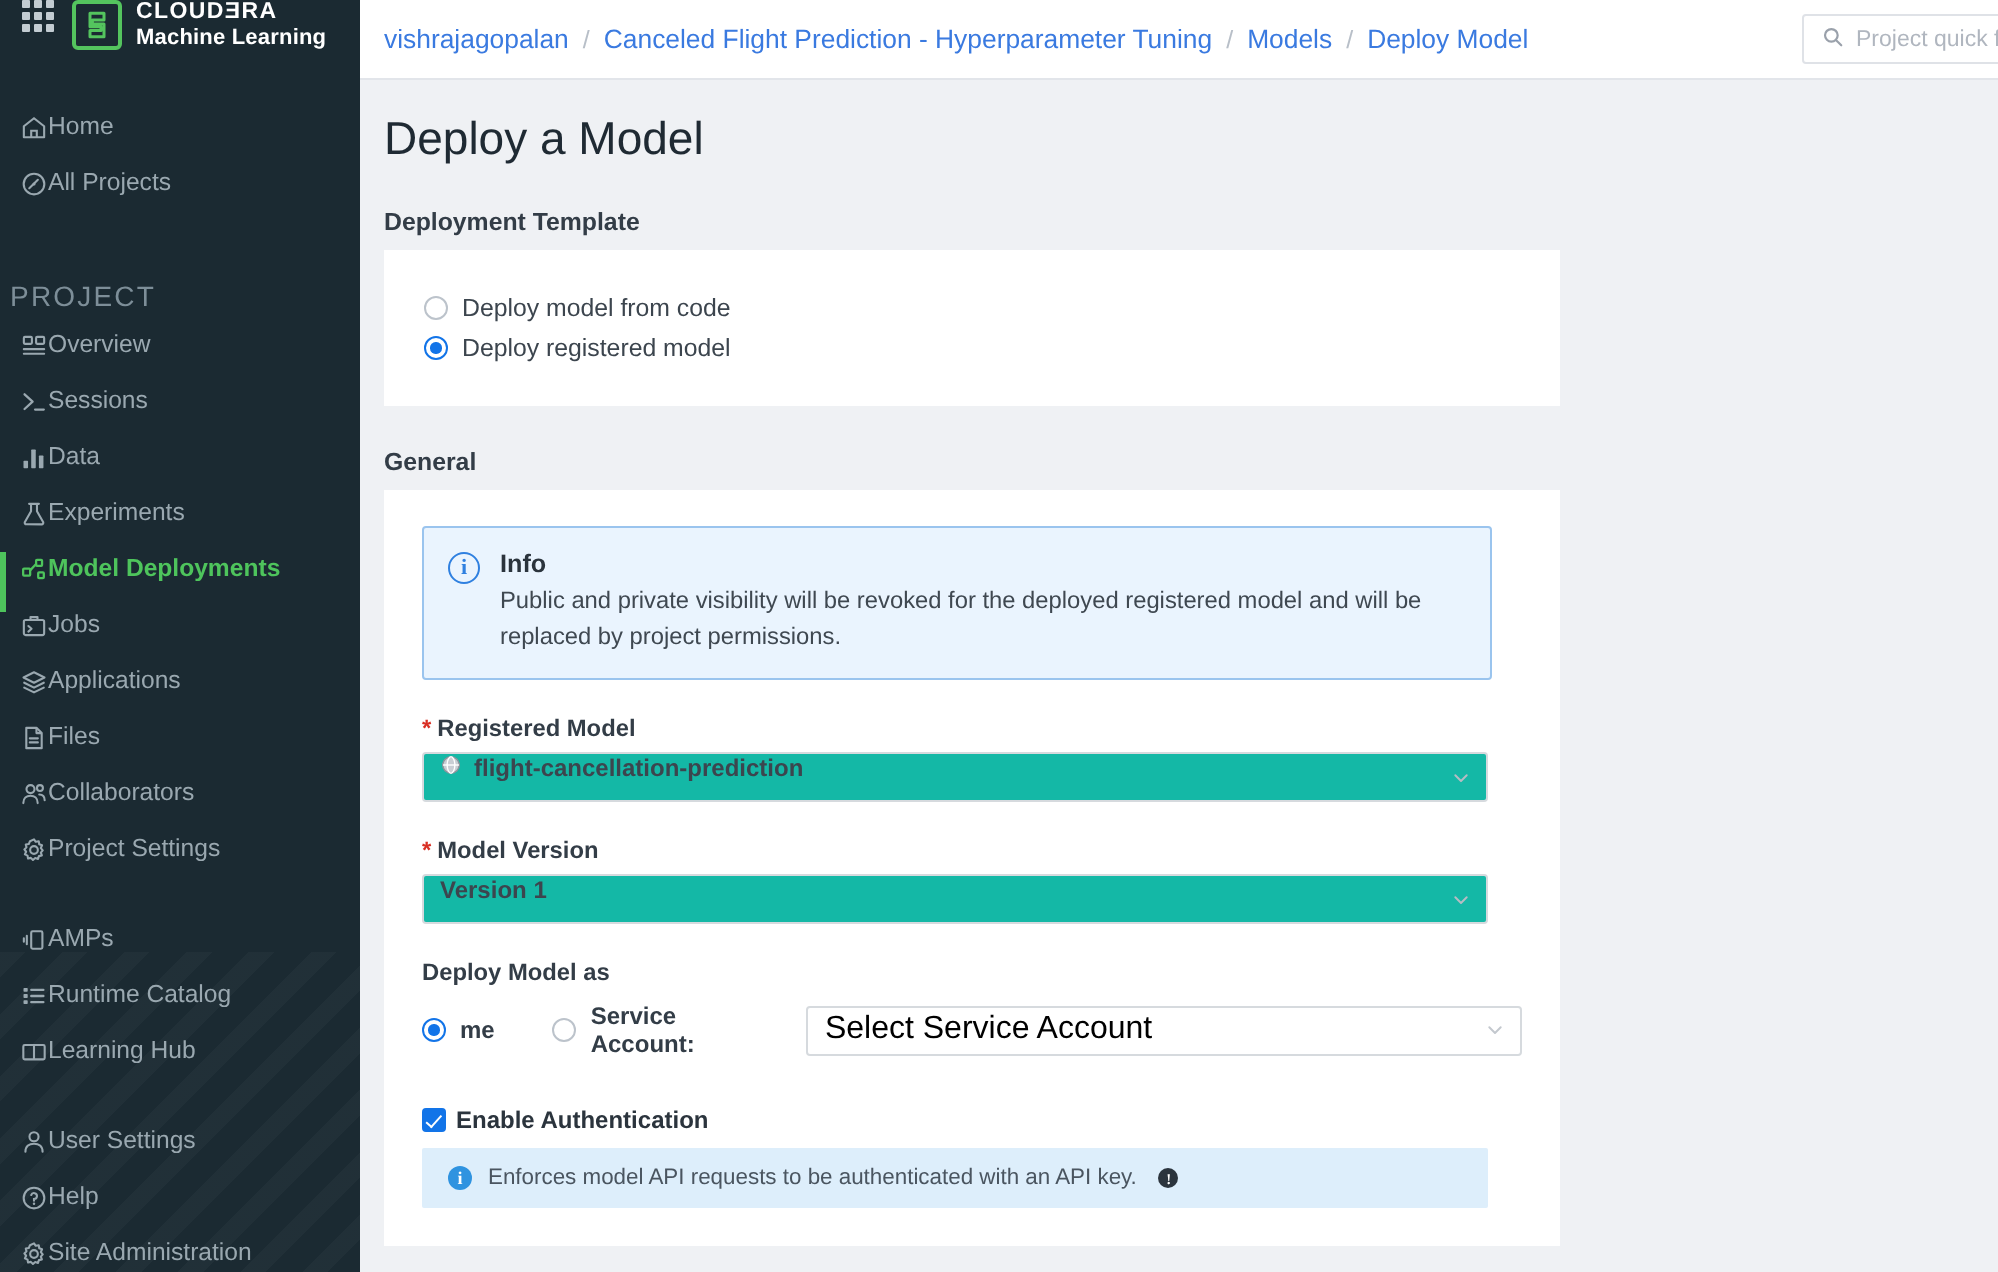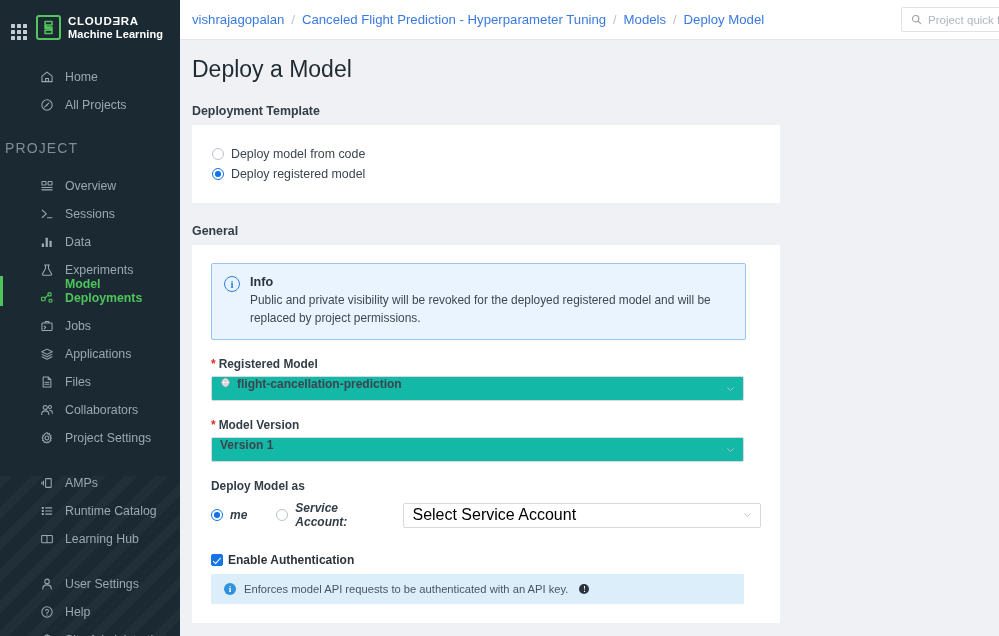--- a/index.html
+++ b/index.html
@@ -25,21 +25,21 @@
     right: -40px; bottom: -60px;
     width: 220px; height: 220px;
     background: repeating-linear-gradient(135deg,
       rgba(255,255,255,0.028) 0px, rgba(255,255,255,0.028) 9px,
       rgba(255,255,255,0) 9px, rgba(255,255,255,0) 22px);
     transform: rotate(0deg);
     pointer-events: none;
   }
   .sb-top {
     height: 40px;
-    display: flex; align-items: flex-end;
+    display: flex; align-items: flex-start;
     padding-left: 11px;
     gap: 9px;
     position: relative; z-index: 2;
   }
   .waffle { width: 16px; height: 16px; display: grid;
     grid-template-columns: repeat(3, 1fr); grid-template-rows: repeat(3, 1fr);
     gap: 2px; cursor: pointer; }
   .waffle i { background: #c3ccd2; border-radius: 0.5px; display:block; }
   .brand { display: flex; align-items: center; gap: 7px; }
   .brand-mark {
@@ -51,24 +51,23 @@
   .brand-text { line-height: 1.12; }
   .brand-text .l1 {
     font-size: 11.5px; font-weight: bold; color: #ffffff; letter-spacing: 0.7px;
   }
   .brand-text .l2 {
     font-size: 11px; font-weight: bold; color: #ffffff; letter-spacing: 0.1px;
   }
 
   .sb-nav { padding-top: 16px; position: relative; z-index: 2; }
   .sb-item {
-    display: flex; align-items: flex-end;
-    gap: 11px;
+    display: flex; align-items: flex-start;
     height: 28px;
-    padding-left: 39px;
+    padding-left: 9px;
     color: #9aa8b0;
     font-size: 12.3px;
     cursor: pointer;
     position: relative;
   }
   .sb-item .ic { width: 15px; height: 15px; flex: 0 0 15px;
     display: flex; align-items: center; justify-content: center; }
   .sb-item .ic svg { display: block; }
   .sb-item.active { color: #4ec45c; font-weight: bold; }
   .sb-item.active::before {
@@ -161,21 +160,21 @@
   .select .val { font-size: 12px; color: #3c454e; }
   .select .globe { margin-right: 6px; display: flex; align-items: center; }
   .chev {
     position: absolute; right: 8px; top: 50%; transform: translateY(-50%);
     width: 9px; height: 9px;
   }
   .chev svg { display: block; }
 
   .deploy-as-label { font-size: 11.9px; font-weight: bold; color: #333d47; margin-bottom: 8px; }
   .deploy-as-row { display: flex; align-items: center; }
-  .da-opt { display: flex; align-items: center; gap: 7px; font-style: italic; }
+  .da-opt { display: flex; align-items: center; gap: 7px; }
   .da-opt .lb { font-size: 12px; font-weight: bold; color: #333d47; cursor: pointer; }
   .svc-select {
     width: 368px; height: 25px; margin-left: 14px;
     border: 1px solid #d6dade; border-radius: 2px; background: #fff;
     display: flex; align-items: center; padding: 0 8px; position: relative; cursor: pointer;
   }
 
   .check-row { display: flex; align-items: center; gap: 5px; margin-top: 24px; }
   .chk {
     width: 12px; height: 12px; border-radius: 2px;

